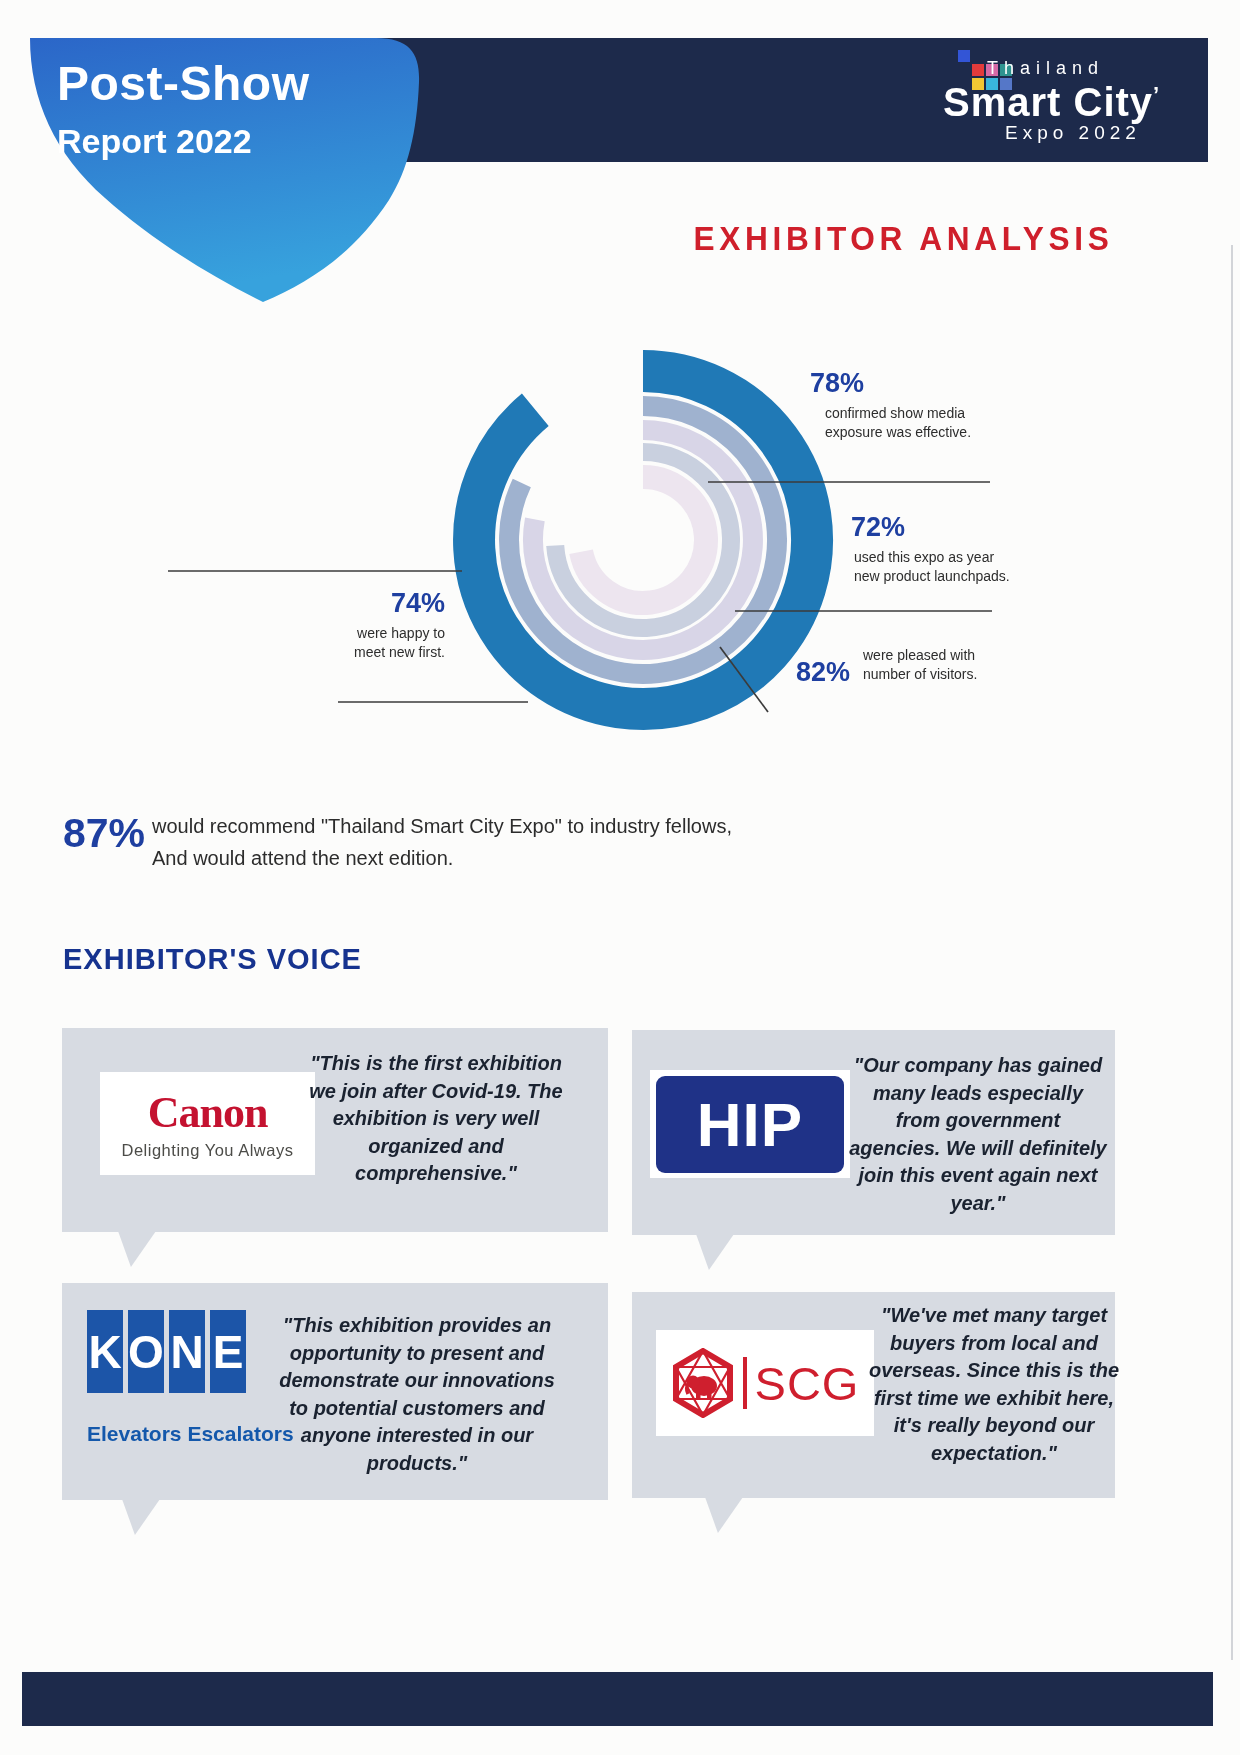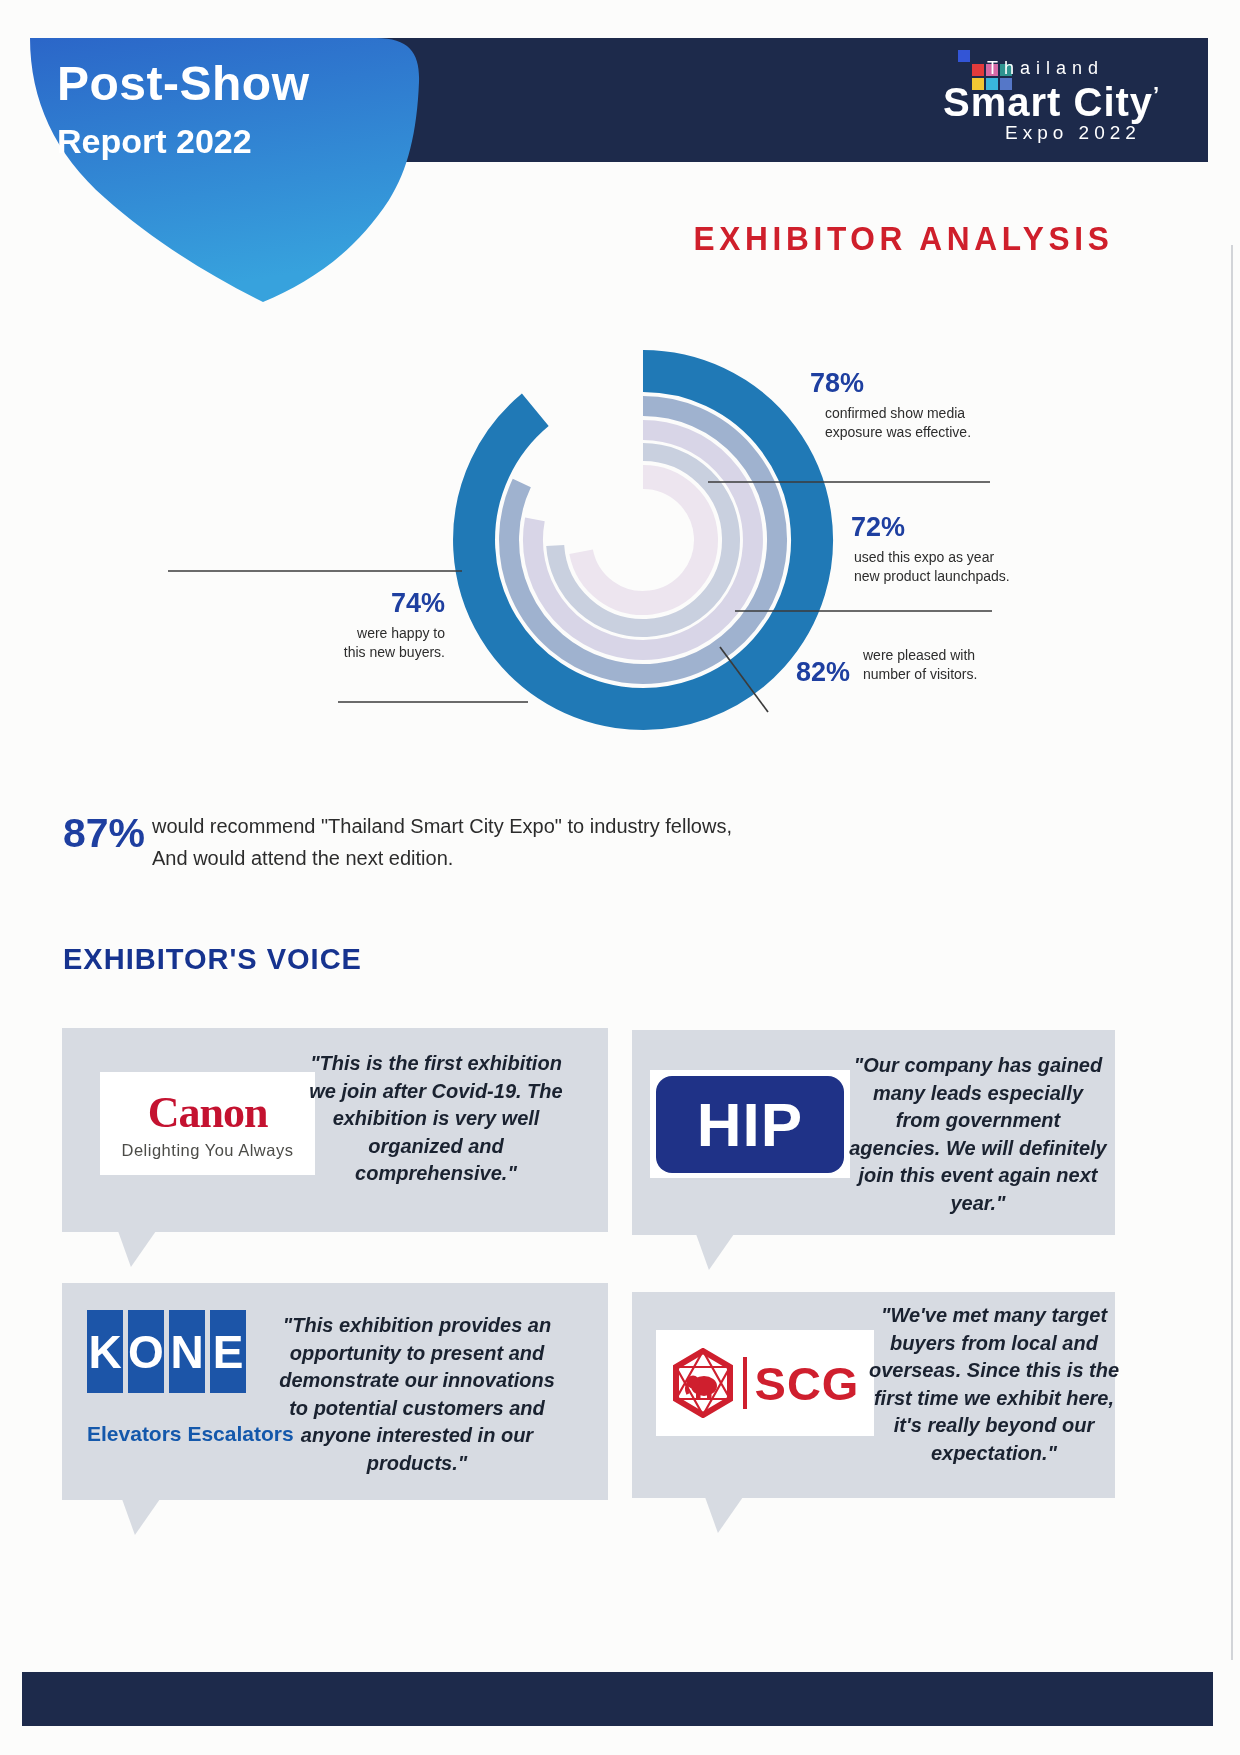--- a/index.html
+++ b/index.html
@@ -61,28 +61,28 @@
   .quote-1 { left:300px; top:1050px; width:272px; }
   .quote-2 { left:848px; top:1052px; width:260px; }
   .quote-3 { left:268px; top:1312px; width:298px; }
   .quote-4 { left:868px; top:1302px; width:252px; }
 
   .logo-box { position:absolute; background:#ffffff; display:flex; flex-direction:column; align-items:center; justify-content:center; }
   .canon-box { left:88px; top:1072px; width:215px; height:103px;margin-left:12px; }
   .canon-word { color:#c41230; font-size:44px; font-weight:800; letter-spacing:-1px; font-family:"Liberation Serif", serif; }
   .canon-tag { color:#4c4c48; font-size:16.5px; margin-top:3px; letter-spacing:0.5px; }
   .hip-box { left:650px; top:1070px; width:200px; height:108px; }
-  .hip-rect { width:188px; height:97px; background:#1f3287; border-radius:16px; display:flex; align-items:center; justify-content:center; }
+  .hip-rect { width:188px; height:97px; background:#1f3287; border-radius:9px; display:flex; align-items:center; justify-content:center; }
   .hip-word { color:#fff; font-size:62px; font-weight:800; letter-spacing:1px; }
   .kone { position:absolute; left:87px; top:1310px; display:flex; gap:5px; }
   .kone-tile { width:36px; height:83px; background:#1c55a8; display:flex; align-items:center; justify-content:center;
                color:#fff; font-size:46px; font-weight:800; }
   .kone-tag { position:absolute; left:87px; top:1422px; color:#1458ab; font-size:21px; font-weight:700; }
   .scg-box { left:656px; top:1330px; width:218px; height:106px; flex-direction:row; gap:8px; }
-  .scg-word { color:#cf1f2e; font-size:47px; font-weight:700; letter-spacing:1px; }
+  .scg-word { color:#cf1f2e; font-size:47px; font-weight:400; letter-spacing:1px; }
   .scg-bar { width:4px; height:52px; background:#cf1f2e; }
 
   .bottom-bar { position:absolute; left:22px; top:1672px; width:1191px; height:54px; }
   .scan-line { position:absolute; left:1231px; top:245px; width:2px; height:1415px; background:#d2d4d8; }
 </style>
 </head>
 <body>
 
 <div class="page">
 
@@ -130,21 +130,21 @@
     <line class="callout-line" x1="168" y1="571" x2="462" y2="571"></line>
     <line class="callout-line" x1="338" y1="702" x2="528" y2="702"></line>
     <line class="callout-line" x1="708" y1="482" x2="990" y2="482"></line>
     <line class="callout-line" x1="735" y1="611" x2="992" y2="611"></line>
     <line class="callout-line" x1="720" y1="647" x2="768" y2="712"></line>
   </svg>
 
   <div class="co co-74">
     <div class="pct pct-gap">74%</div>
     <div class="callout-text">were happy to</div>
-    <div class="callout-text">this new buyers.</div>
+    <div class="callout-text">meet new first.</div>
   </div>
   <div class="co co-78">
     <div class="pct pct-gap">78%</div>
     <div class="callout-text">confirmed show media</div>
     <div class="callout-text">exposure was effective.</div>
   </div>
   <div class="co co-72">
     <div class="pct pct-gap">72%</div>
     <div class="callout-text">used this expo as year</div>
     <div class="callout-text">new product launchpads.</div>

